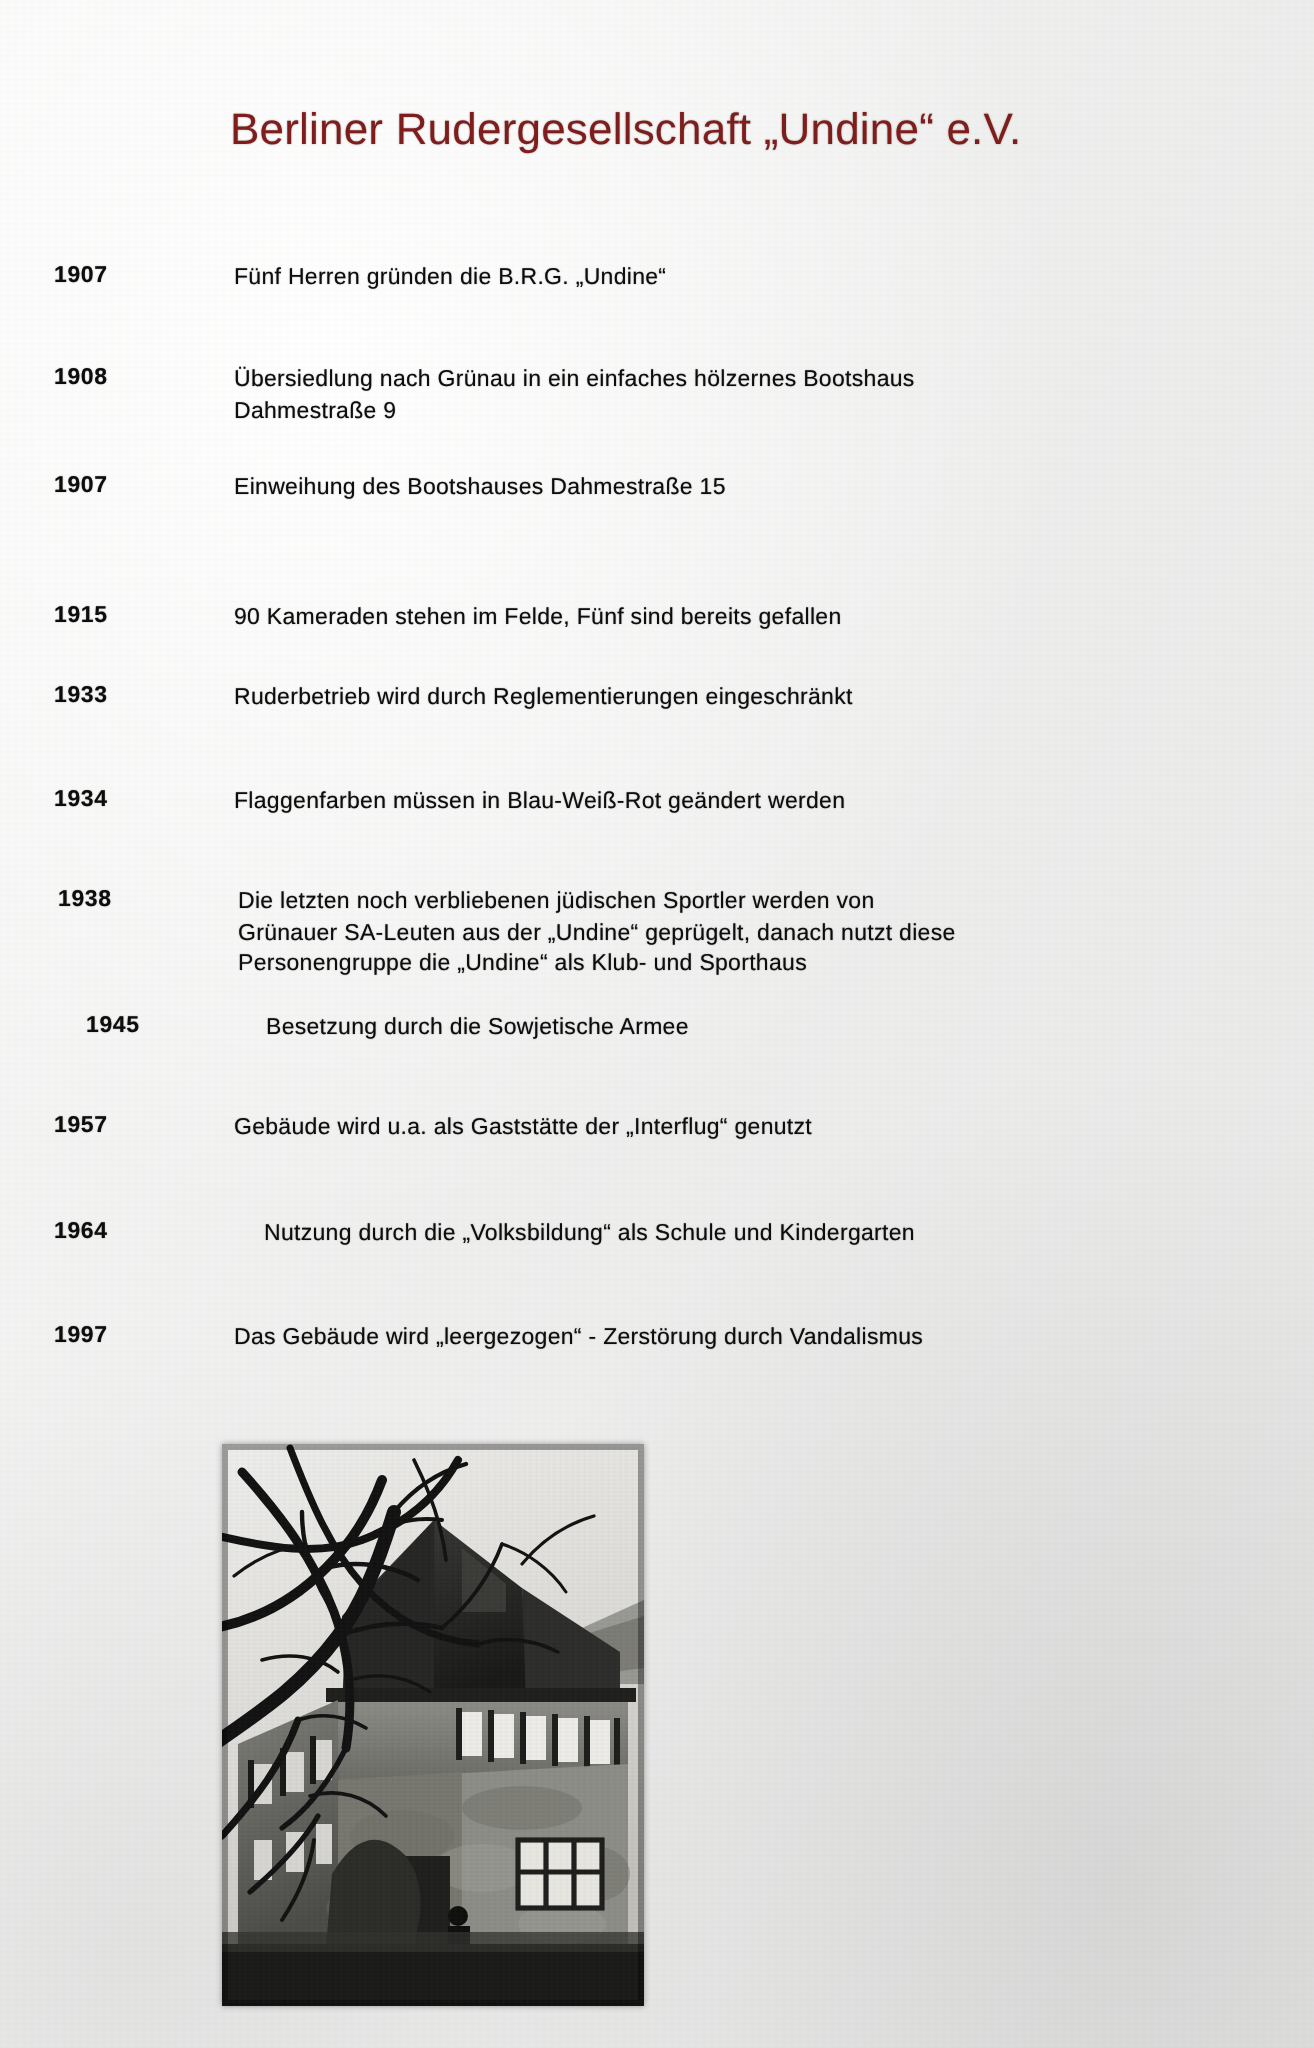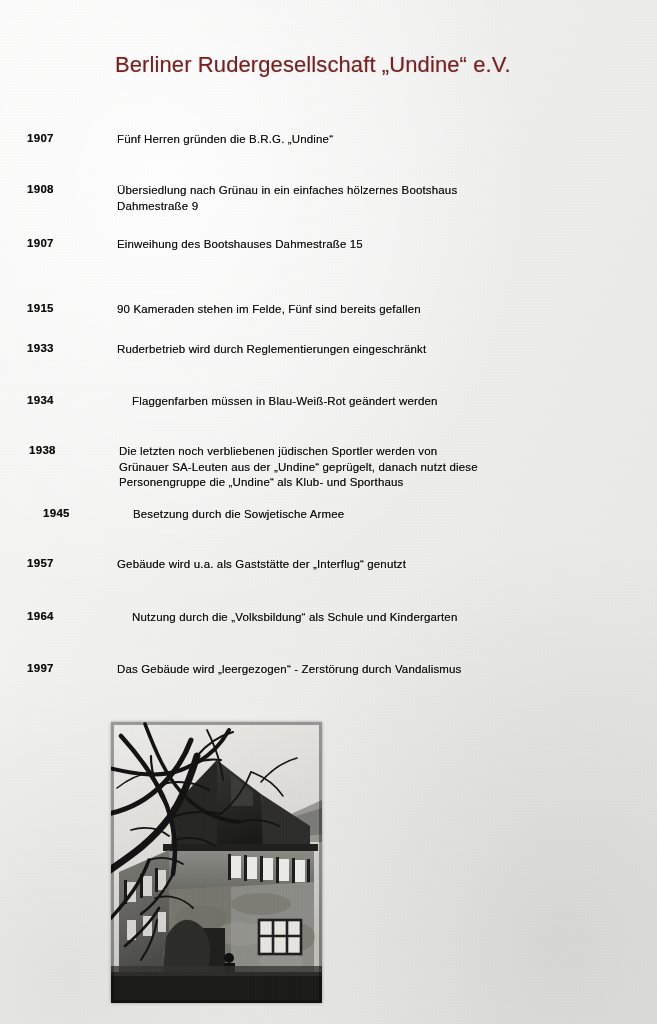--- a/index.html
+++ b/index.html
@@ -139,21 +139,21 @@
           <div class="row-desc">Einweihung des Bootshauses Dahmestraße 15</div>
         </div>
         <div class="timeline-row" style="position: absolute; left: 0px; top: 158px; width: 657px; margin-top: 12px;">
           <div class="row-year">1915</div>
           <div class="row-desc">90 Kameraden stehen im Felde, Fünf sind bereits gefallen</div>
         </div>
         <div class="timeline-row" style="position: absolute; left: 0px; top: 210px; width: 657px;">
           <div class="row-year">1933</div>
           <div class="row-desc">Ruderbetrieb wird durch Reglementierungen eingeschränkt</div>
         </div>
-        <div class="timeline-row" style="position: absolute; left: 0px; top: 262px; width: 657px; justify-content: center;">
+        <div class="timeline-row" style="position: absolute; left: 0px; top: 262px; width: 657px;">
           <div class="row-year">1934</div>
           <div class="row-desc">Flaggenfarben müssen in Blau-Weiß-Rot geändert werden</div>
         </div>
         <div class="timeline-row" style="position: absolute; left: 2px; top: 312px; width: 592px;">
           <div class="row-year">1938</div>
           <div class="row-desc">Die letzten noch verbliebenen jüdischen Sportler werden von
 Grünauer SA-Leuten aus der „Undine“ geprügelt, danach nutzt diese
 Personengruppe die „Undine“ als Klub- und Sporthaus</div>
         </div>
         <div class="timeline-row" style="position: absolute; left: 16px; top: 375px; width: 636px;">

